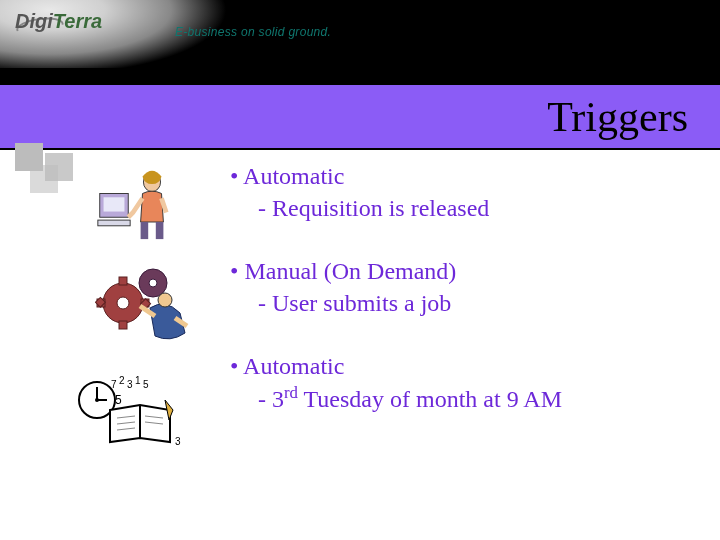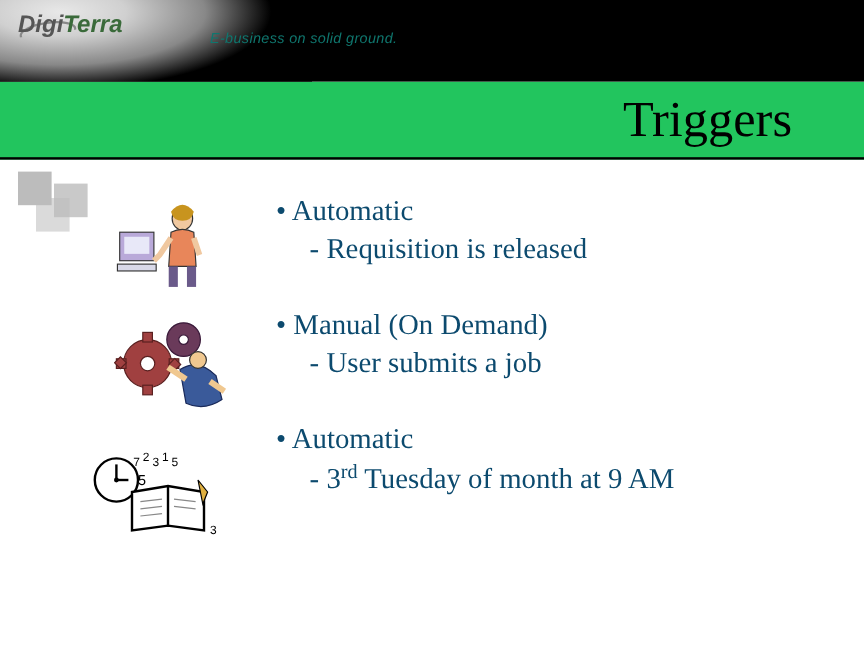--- a/index.html
+++ b/index.html
@@ -6,21 +6,21 @@
   body {
     width: 720px;
     height: 540px;
     background: #fff;
     font-family: Georgia, 'Times New Roman', serif;
     position: relative;
     overflow: hidden;
   }
   .header {
     width: 100%;
-    height: 68px;
+    height: 85px;
     background: #000;
     position: relative;
   }
   .swoosh {
     position: absolute;
     left: 0;
     top: 0;
     width: 260px;
     height: 68px;
     background: radial-gradient(ellipse 220px 80px at 50px 10px, #e8e8e8 0%, #d0d0d0 25%, #888 55%, #000 80%);
@@ -53,25 +53,25 @@
     top: 25px;
     font-family: Arial, sans-serif;
     font-style: italic;
     font-size: 12px;
     color: #0f766e;
     letter-spacing: 0.3px;
   }
   .title-bar {
     width: 100%;
     height: 65px;
-    background: #22c55e;
+    background: #8b5cf6;
     display: flex;
     align-items: center;
     justify-content: flex-end;
-    padding-right: 60px;
+    padding-right: 32px;
     border-bottom: 2px solid #000;
   }
   .title {
     font-size: 42px;
     color: #000;
     font-family: Georgia, 'Times New Roman', serif;
   }
   .deco-squares {
     position: absolute;
     left: 15px;
@@ -85,21 +85,21 @@
   }
   .sq1 { left: 0; top: 0; }
   .sq2 { left: 30px; top: 10px; opacity: 0.8; }
   .sq3 { left: 15px; top: 22px; opacity: 0.55; }
   .content {
     position: absolute;
     left: 230px;
     top: 160px;
     width: 460px;
     font-size: 24px;
-    color: #0c4a6e;
+    color: #6d28d9;
     line-height: 1.35;
   }
   .item { margin-bottom: 30px; }
   .bullet-line::before {
     content: "•  ";
   }
   .sub-line {
     padding-left: 28px;
   }
   sup { font-size: 0.7em; margin-top: 22px; }

